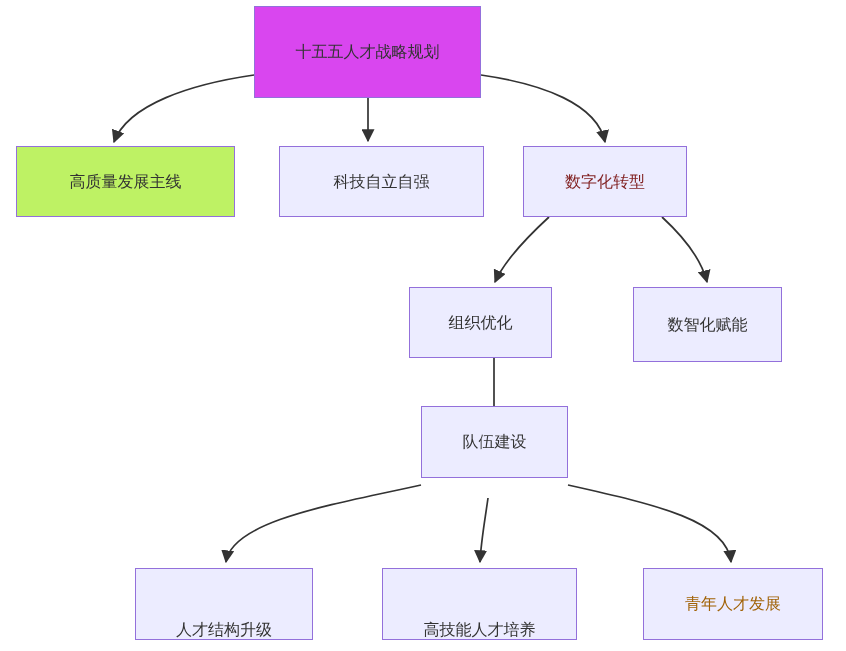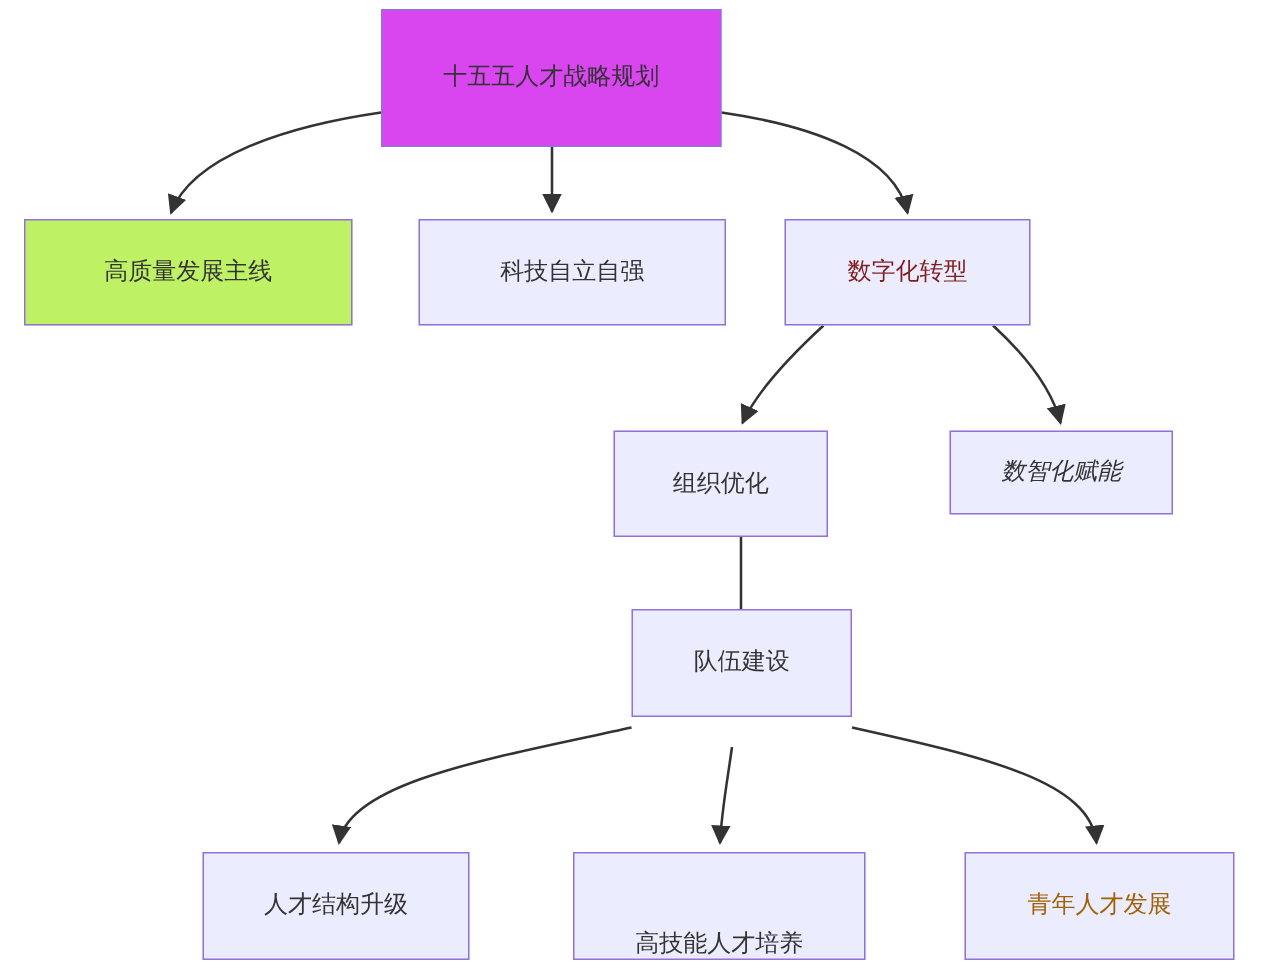--- a/index.html
+++ b/index.html
@@ -70,27 +70,27 @@
       </div>
       <div class="node" style="left: 279px; top: 146px; width: 205px; height: 71px; background: rgb(236, 236, 255); border-color: rgb(147, 112, 219);">
         <span class="node-label" style="color: rgb(51, 51, 51);">科技自立自强</span>
       </div>
       <div class="node" style="left: 523px; top: 146px; width: 164px; height: 71px; background: rgb(236, 236, 255); border-color: rgb(147, 112, 219);">
         <span class="node-label" style="color: #7f1d1d;">数字化转型</span>
       </div>
       <div class="node" style="left: 409px; top: 287px; width: 143px; height: 71px; background: rgb(236, 236, 255); border-color: rgb(147, 112, 219);">
         <span class="node-label" style="color: rgb(51, 51, 51);">组织优化</span>
       </div>
-      <div class="node" style="left: 633px; top: 287px; width: 149px; height: 56px; background: rgb(236, 236, 255); border-color: rgb(147, 112, 219); font-style: italic;">
+      <div class="node" style="left: 633px; top: 287px; width: 149px; height: 75px; background: rgb(236, 236, 255); border-color: rgb(147, 112, 219);">
         <span class="node-label" style="color: rgb(51, 51, 51);">数智化赋能</span>
       </div>
       <div class="node" style="left: 421px; top: 406px; width: 147px; height: 72px; background: rgb(236, 236, 255); border-color: rgb(147, 112, 219);">
         <span class="node-label" style="color: rgb(51, 51, 51);">队伍建设</span>
       </div>
-      <div class="node" style="left: 135px; top: 568px; width: 178px; height: 72px; background: rgb(236, 236, 255); border-color: rgb(147, 112, 219);">
+      <div class="node" style="left: 135px; top: 568px; width: 178px; height: 72px; background: rgb(236, 236, 255); border-color: rgb(147, 112, 219); align-items: flex-end;">
         <span class="node-label" style="color: rgb(51, 51, 51);">人才结构升级</span>
       </div>
       <div class="node" style="left: 382px; top: 568px; width: 195px; height: 72px; background: rgb(236, 236, 255); border-color: rgb(147, 112, 219); align-items: flex-end;">
         <span class="node-label" style="color: rgb(51, 51, 51);">高技能人才培养</span>
       </div>
       <div class="node" style="left: 643px; top: 568px; width: 180px; height: 72px; background: rgb(236, 236, 255); border-color: rgb(147, 112, 219);">
         <span class="node-label" style="color: #a16207;">青年人才发展</span>
       </div>
     </div>
 </div>

